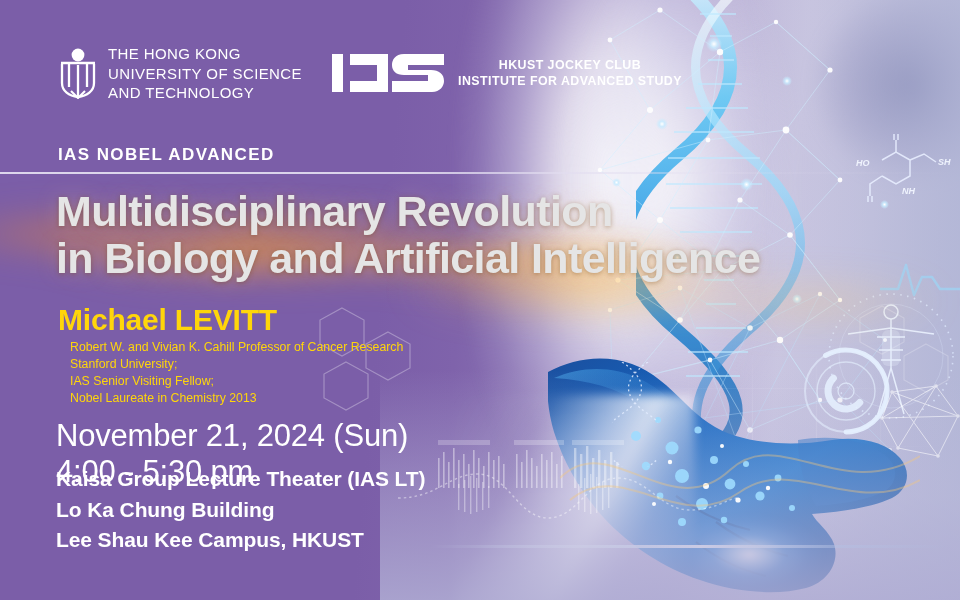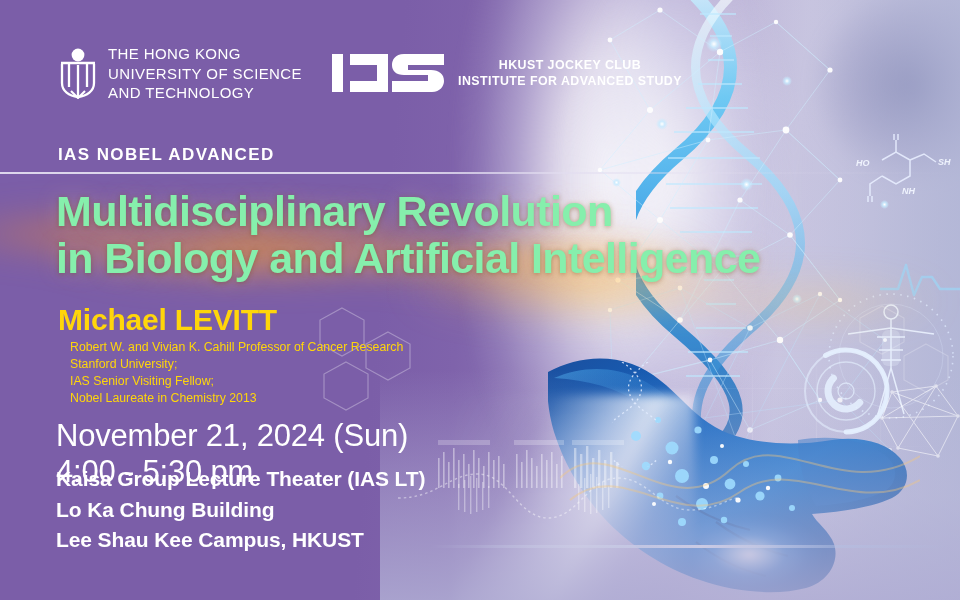--- a/index.html
+++ b/index.html
@@ -181,21 +181,21 @@
   .rule{
     position:absolute; left:0; top:172px; width:960px; height:2px;
     background:linear-gradient(to right,
       rgba(226,221,240,.95) 0%, rgba(226,221,240,.92) 42%,
       rgba(226,221,240,.55) 62%, rgba(226,221,240,.10) 82%, rgba(226,221,240,0) 100%);
   }
 
   
   .title{
     position:absolute; left:56px; top:188px; width:880px;
-    color:#86efac; font-weight:700;
+    color:#e5e5e5; font-weight:700;
     font-size:43px; line-height:1.10; letter-spacing:-.6px;
     text-shadow:0 1px 5px rgba(120,70,20,.45), 0 0 22px rgba(255,210,150,.25);
     white-space:pre-line;
   }
 
   
   .speaker{
     position:absolute; left:58px; top:303px;
     color:#ffd60a; font-size:30px; font-weight:700; letter-spacing:-.2px;
   }

